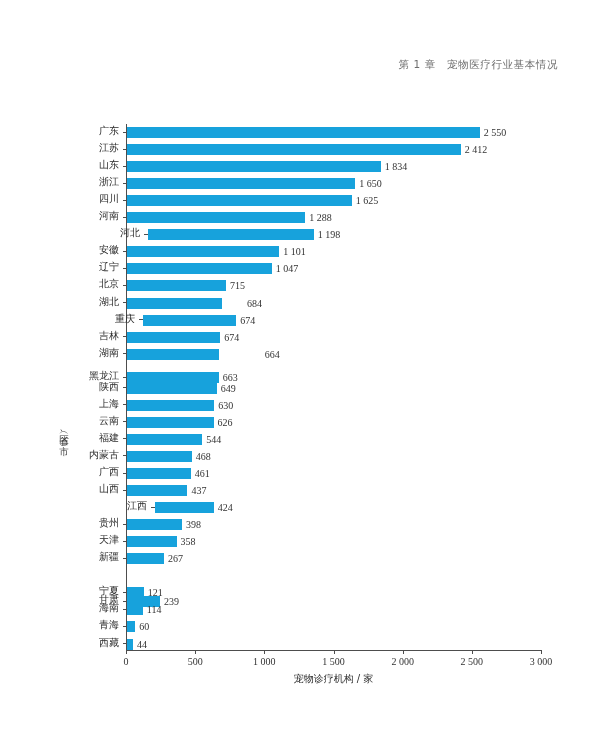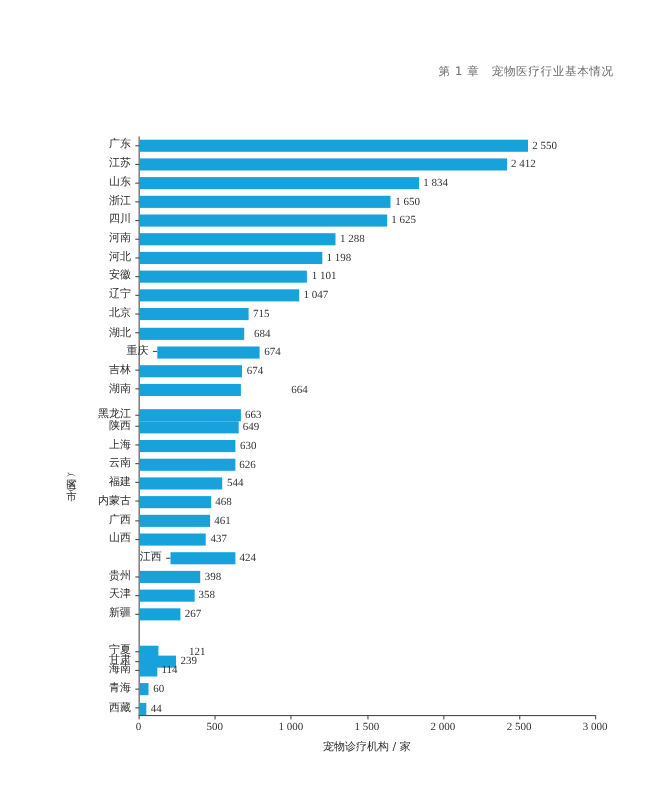--- a/index.html
+++ b/index.html
@@ -84,21 +84,21 @@
   }
   .cat-label {
     position: absolute;
     right: calc(100% + 8px);
     top: 0px;
     height: 17.05px;
     line-height: 16px;
     font-size: 10px;
     white-space: nowrap;
     color: #2b2b2b;
-    font-family: Liberation Sans, sans-serif;
+    font-family: Liberation Mono, monospace;
   }
   .tick-mark {
     position: absolute;
     right: 100%;
     top: 7.5px;
     width: 4px;
     height: 1px;
     background: #4d4d4d;
   }
   .val-label {
@@ -189,21 +189,21 @@
           <div class="cat-label">四川</div>
           <div class="bar" style="width: 224.792px; background: rgb(23, 162, 220);"></div>
           <div class="val-label" style="left: 228.792px;">1 625</div>
         </div>
         <div class="row" style="top: 85.25px;">
           <div class="tick-mark"></div>
           <div class="cat-label">河南</div>
           <div class="bar" style="width: 178.173px; background: rgb(23, 162, 220);"></div>
           <div class="val-label" style="left: 182.173px;">1 288</div>
         </div>
-        <div class="row" style="top: 102.3px;">
+        <div class="row" style="top: 102.3px; margin-left: 21px;">
           <div class="tick-mark"></div>
           <div class="cat-label">河北</div>
           <div class="bar" style="width: 165.723px; background: rgb(23, 162, 220);"></div>
           <div class="val-label" style="left: 169.723px;">1 198</div>
         </div>
         <div class="row" style="top: 119.35px;">
           <div class="tick-mark"></div>
           <div class="cat-label">安徽</div>
           <div class="bar" style="width: 152.305px; background: rgb(23, 162, 220);"></div>
           <div class="val-label" style="left: 156.305px;">1 101</div>
@@ -217,21 +217,21 @@
         <div class="row" style="top: 153.45px;">
           <div class="tick-mark"></div>
           <div class="cat-label">北京</div>
           <div class="bar" style="width: 98.9083px; background: rgb(23, 162, 220);"></div>
           <div class="val-label" style="left: 102.908px;">715</div>
         </div>
         <div class="row" style="top: 170.5px;">
           <div class="tick-mark"></div>
           <div class="cat-label">湖北</div>
           <div class="bar" style="width: 94.62px; background: rgb(23, 162, 220);"></div>
-          <div class="val-label" style="left: 84px; padding-left: 20px;">684</div>
+          <div class="val-label" style="left: 100px; padding-left: 20px;">684</div>
         </div>
         <div class="row" style="top: 187.55px; margin-left: 16px;">
           <div class="tick-mark"></div>
           <div class="cat-label">重庆</div>
           <div class="bar" style="width: 93.2367px; background: rgb(23, 162, 220);"></div>
           <div class="val-label" style="left: 97.2367px;">674</div>
         </div>
         <div class="row" style="top: 204.6px;">
           <div class="tick-mark"></div>
           <div class="cat-label">吉林</div>
@@ -319,21 +319,21 @@
         <div class="row" style="top: 469px; text-align: center;">
           <div class="tick-mark"></div>
           <div class="cat-label">甘肃</div>
           <div class="bar" style="width: 33.0617px; background: rgb(23, 162, 220);"></div>
           <div class="val-label" style="left: 37.0617px;">239</div>
         </div>
         <div class="row" style="top: 460.35px;">
           <div class="tick-mark"></div>
           <div class="cat-label">宁夏</div>
           <div class="bar" style="width: 16.7383px; background: rgb(23, 162, 220);"></div>
-          <div class="val-label" style="left: 20.7383px; margin-left: 24px;">121</div>
+          <div class="val-label" style="left: 20.7383px;">121</div>
         </div>
         <div class="row" style="top: 477.4px;">
           <div class="tick-mark"></div>
           <div class="cat-label">海南</div>
           <div class="bar" style="width: 15.77px; background: rgb(23, 162, 220);"></div>
           <div class="val-label" style="left: 19.77px;">114</div>
         </div>
         <div class="row" style="top: 494.45px;">
           <div class="tick-mark"></div>
           <div class="cat-label">青海</div>

